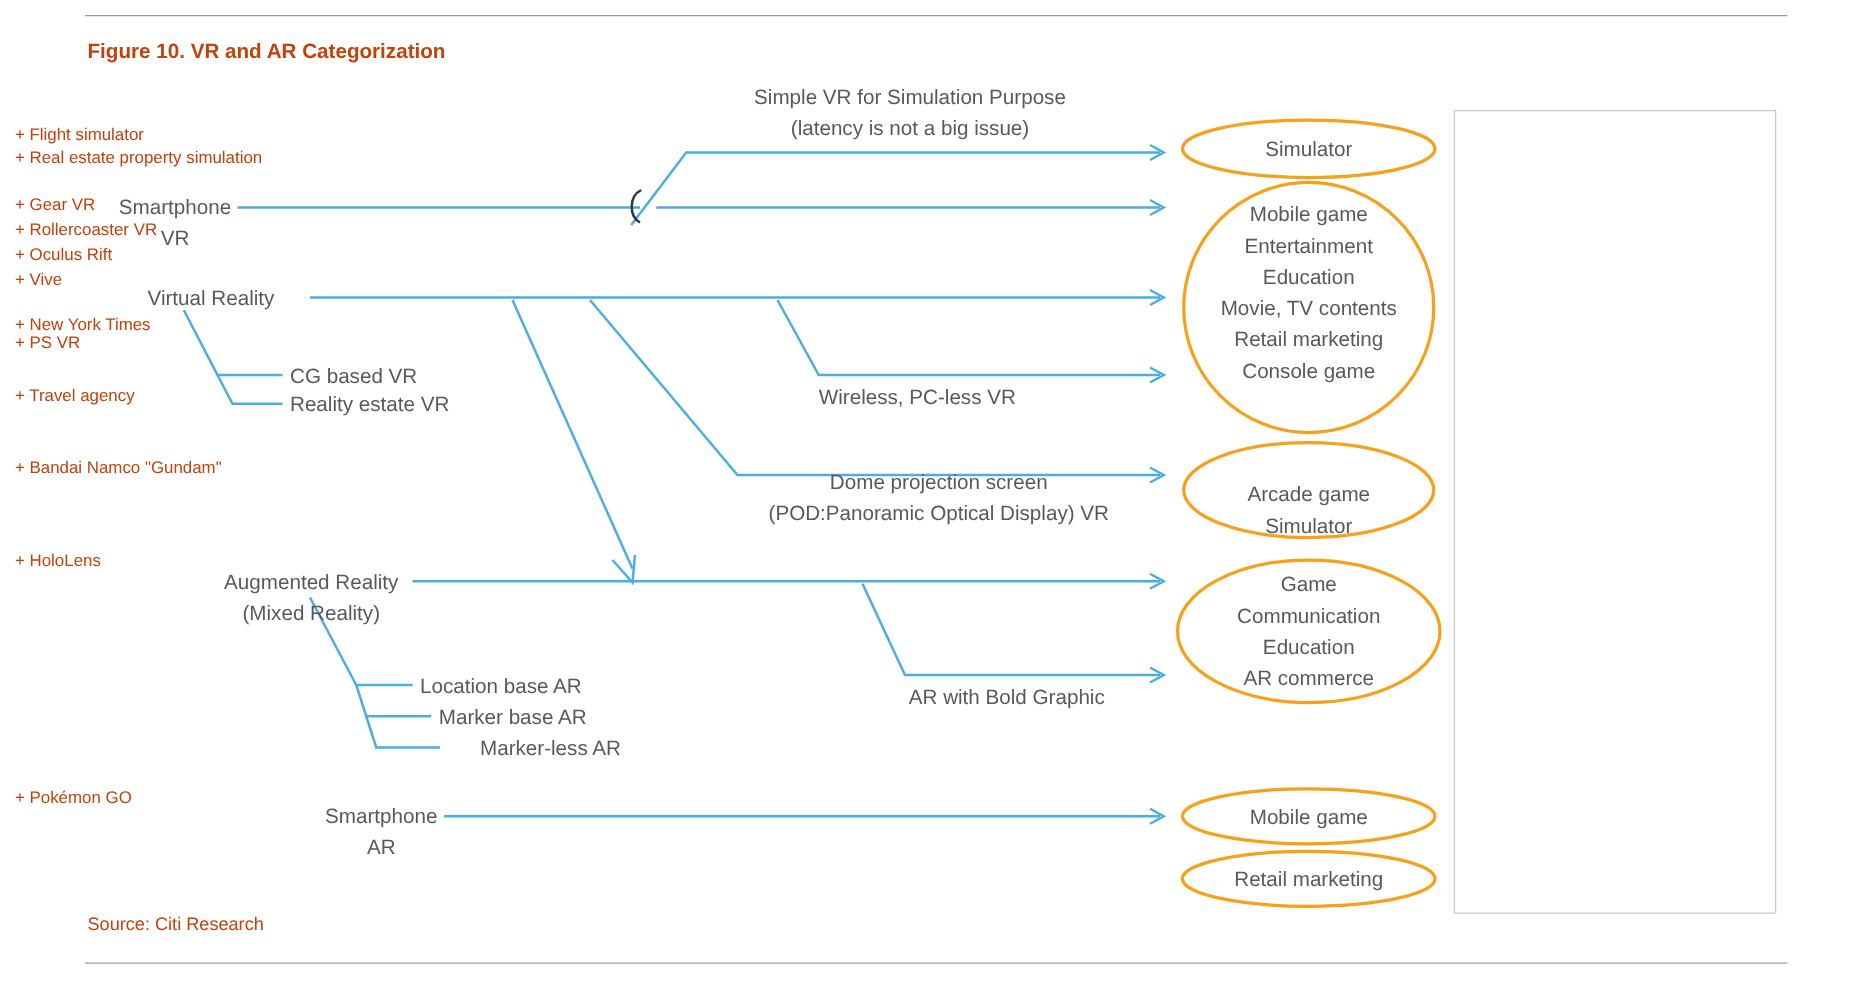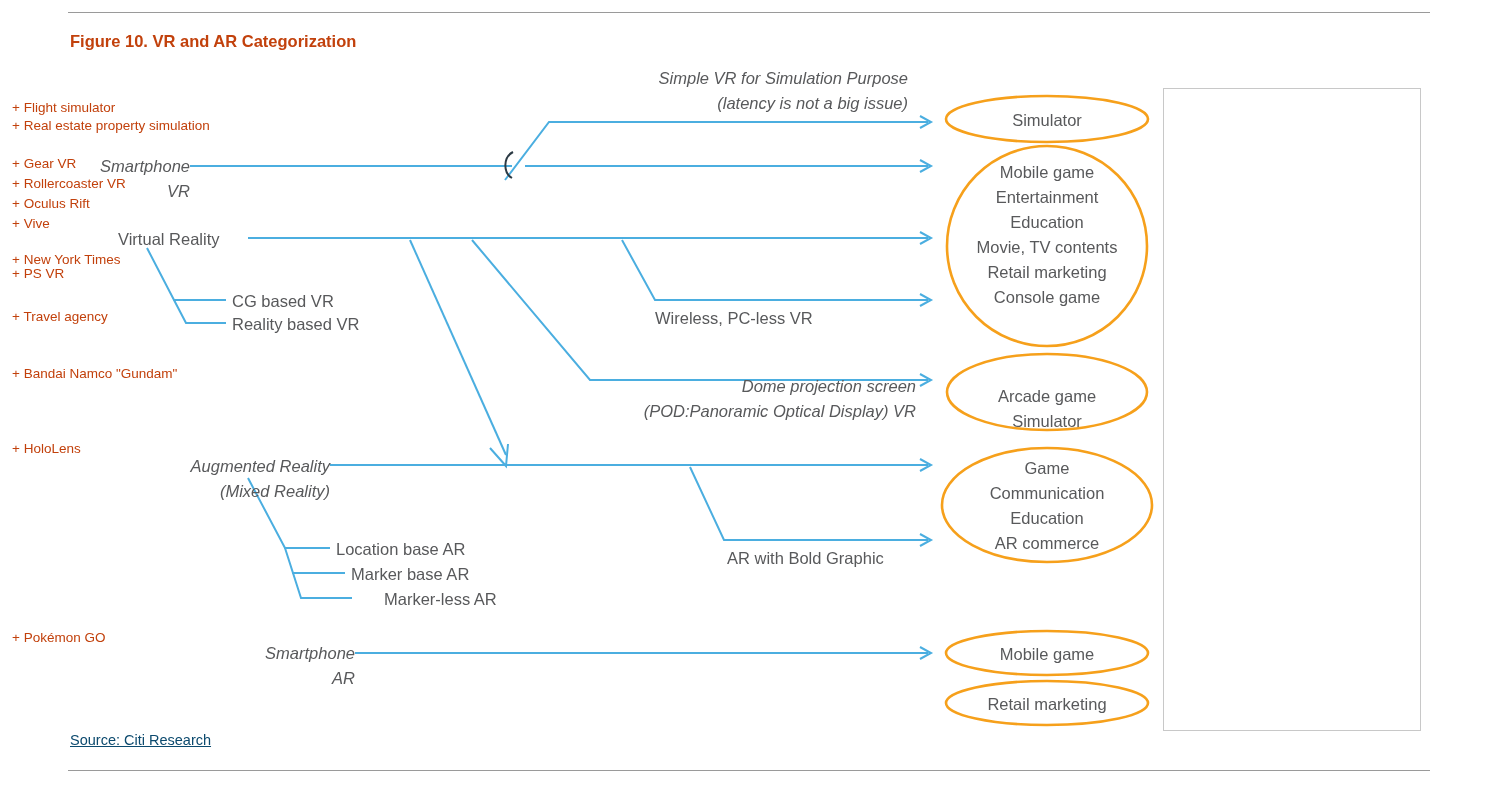--- a/index.html
+++ b/index.html
@@ -34,43 +34,42 @@
     font-weight: bold;
     color: #c2410c;
     letter-spacing: 0px;
     white-space: nowrap;
   }
   #source-note {
     position: absolute;
     left: 70px;
     top: 732px;
     font-size: 14.5px;
-    color: #0c4a6e;
-    white-space: nowrap;
-    text-decoration: underline;
+    color: #c2410c;
+    white-space: nowrap;
   }
 
   
   #diagram-svg {
     position: absolute;
     left: 0;
     top: 0;
     width: 1495px;
     height: 789px;
   }
 
   
   .dlabel {
     position: absolute;
     font-size: 16.5px;
     color: #58595b;
     white-space: nowrap;
     line-height: 25px;
   }
-  .dlabel.center { text-align: right; font-style: italic; }
+  .dlabel.center { text-align: center; }
 
   .ellipse-text {
     position: absolute;
     text-align: center;
     font-size: 16.5px;
     color: #58595b;
     line-height: 25px;
     white-space: nowrap;
   }
 
@@ -182,21 +181,21 @@
   </svg>
 
   <div class="dlabel center" style="left:90px; top:154px; width:100px;">
     <div>Smartphone</div>
     <div>VR</div>
   </div>
 
   <div class="dlabel" style="left:118px; top:227px;">Virtual Reality</div>
 
   <div class="dlabel" style="left:232px; top:289px;">CG based VR</div>
-  <div class="dlabel" style="left:232px; top:312px;">Reality based VR</div>
+  <div class="dlabel" style="left:232px; top:312px;">Reality estate VR</div>
 
   <div class="dlabel center" style="left:168px; top:454px; width:162px;">
     <div>Augmented Reality</div>
     <div>(Mixed Reality)</div>
   </div>
 
   <div class="dlabel" style="left:336px; top:537px;">Location base AR</div>
   <div class="dlabel" style="left:351px; top:562px;">Marker base AR</div>
   <div class="dlabel" style="left:358px; top:587px;margin-left:26px;">Marker-less AR</div>
 

